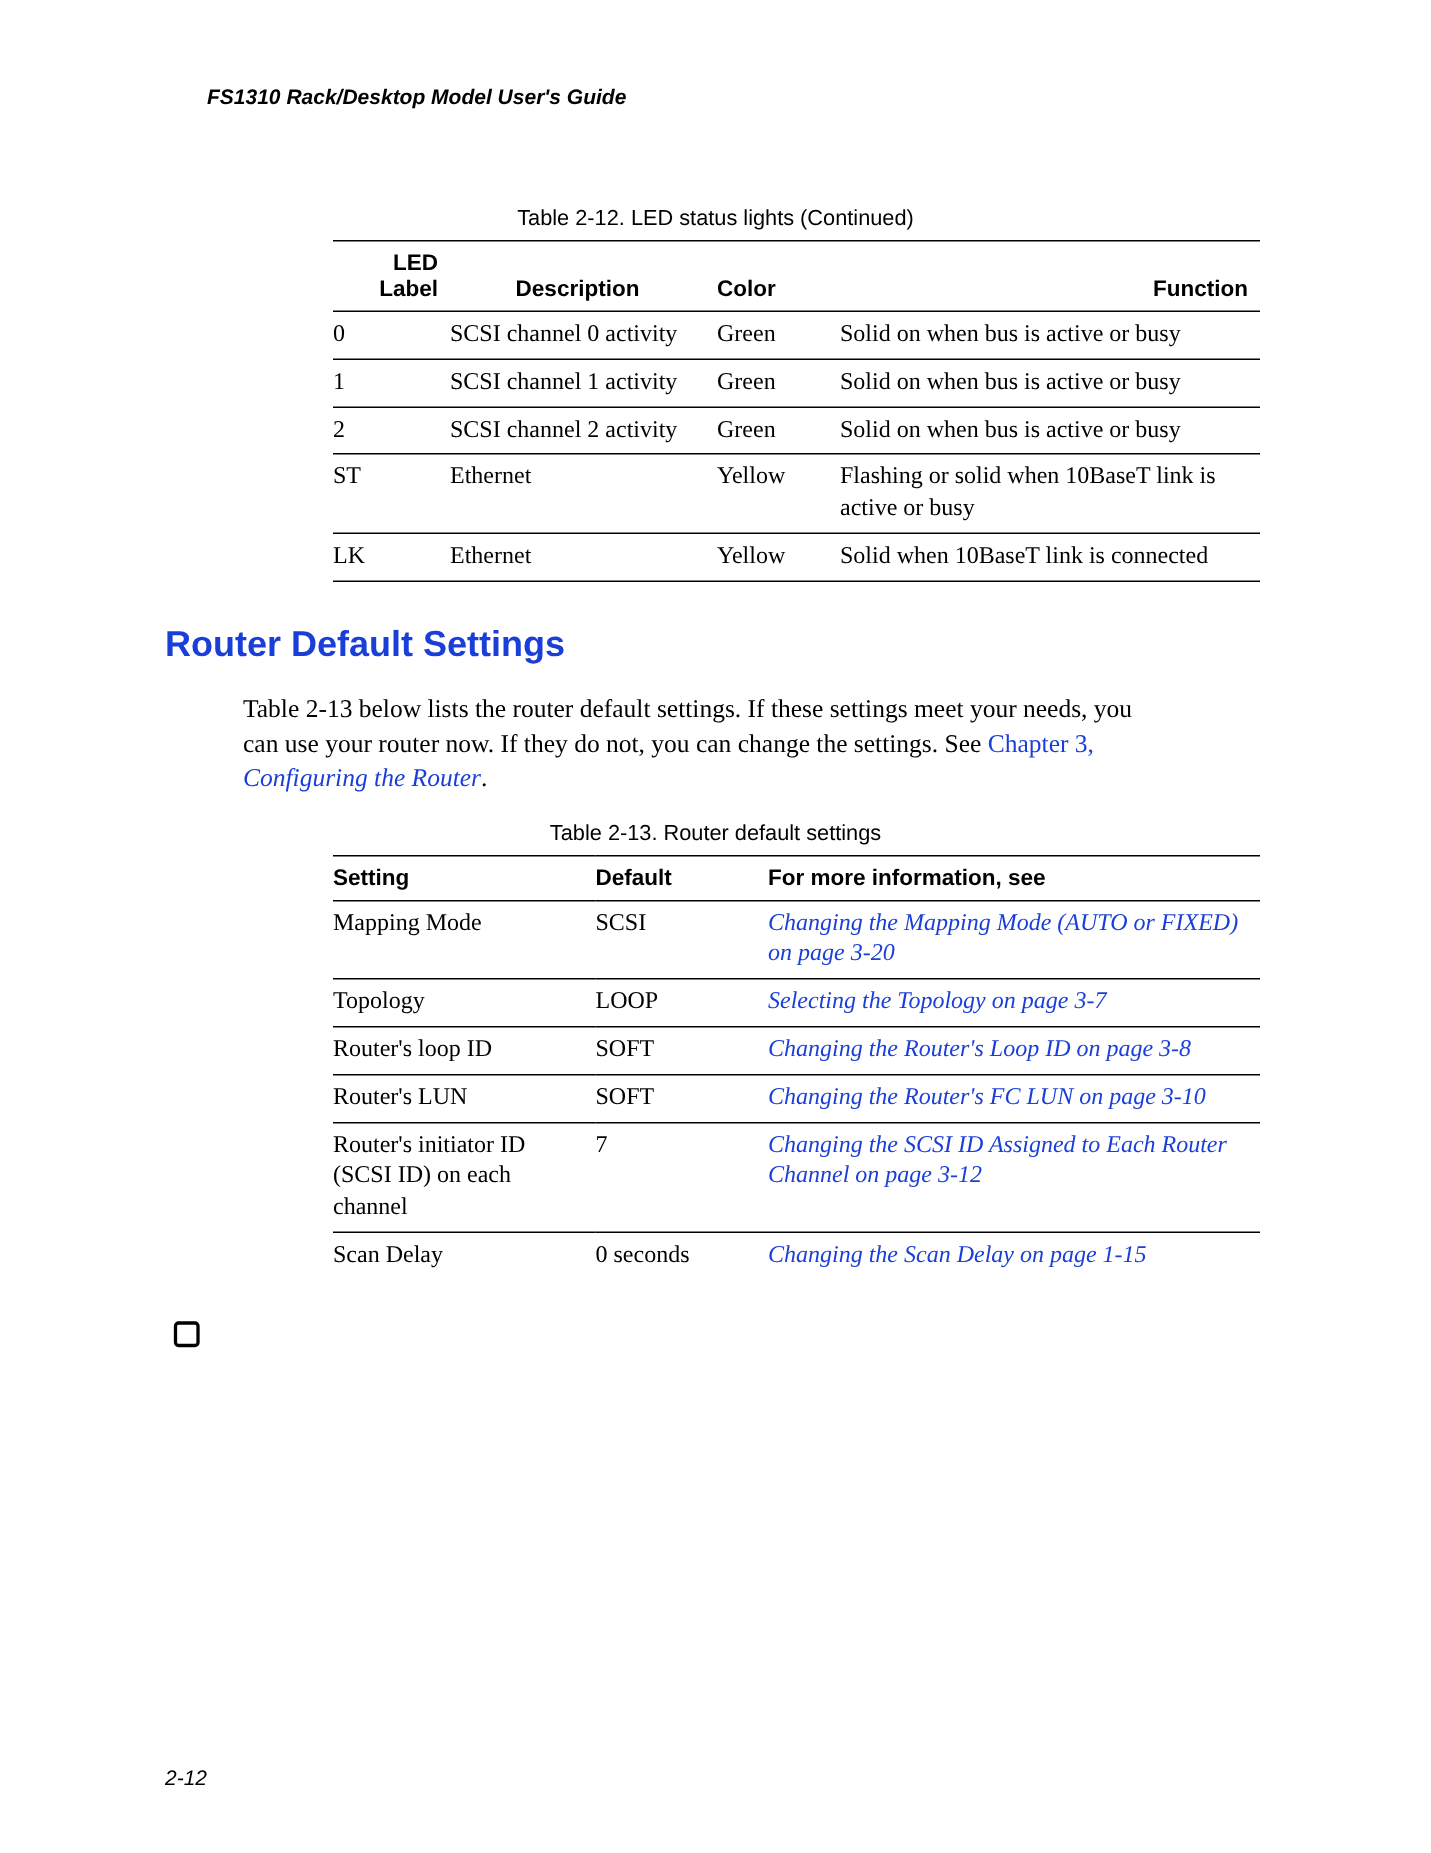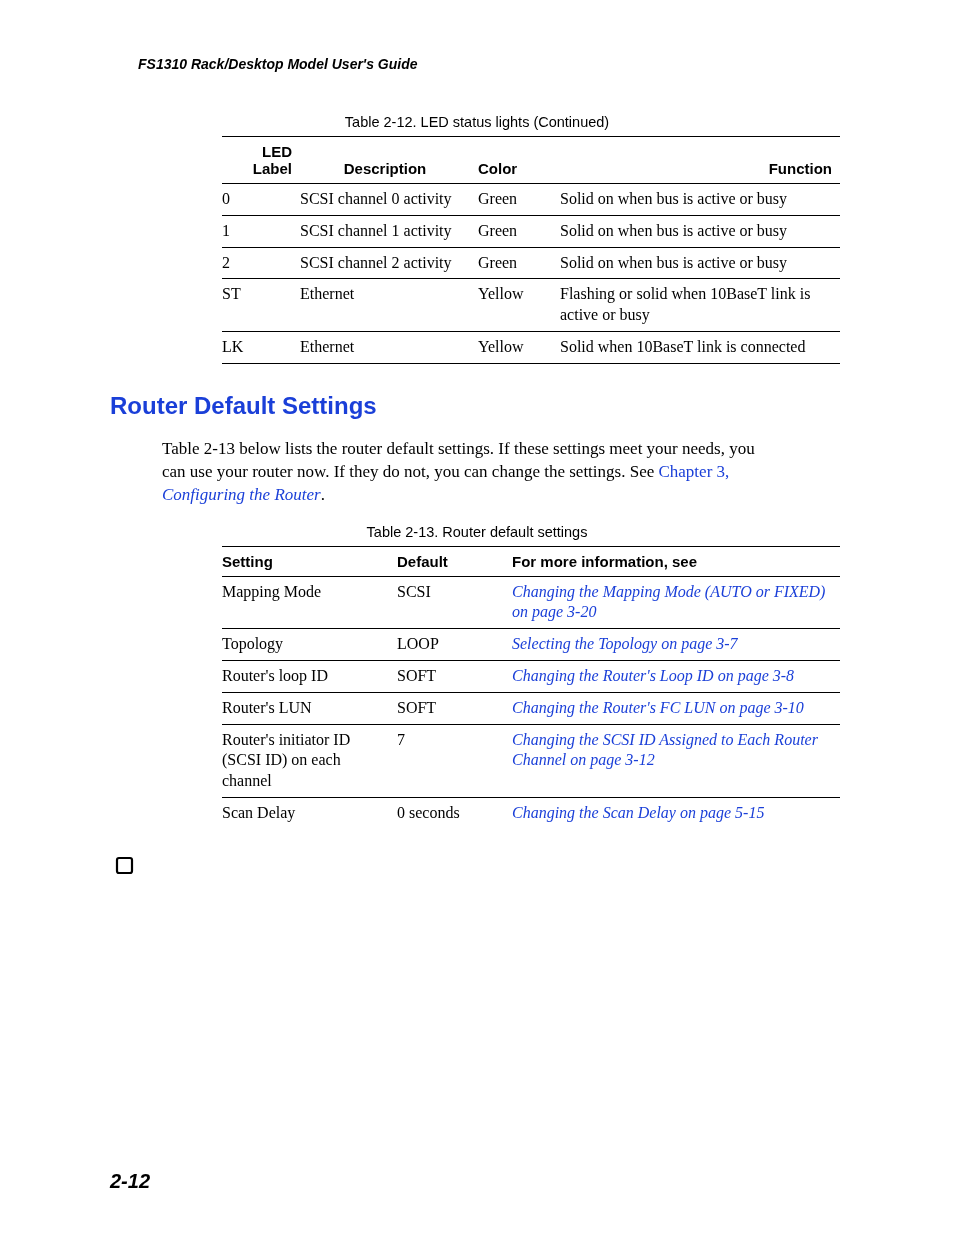--- a/index.html
+++ b/index.html
@@ -14,21 +14,21 @@
     height: 1235px;
     position: relative;
     box-sizing: border-box;
     padding: 56px 110px 0 110px;
   }
   .running-head {
     font-family: Arial, Helvetica, sans-serif;
     font-style: italic;
     font-weight: bold;
     font-size: 14px;
-    margin-bottom: 42px;
+    margin-bottom: 66px;
     padding-left: 28px;
   }
   .table-caption {
     font-family: Arial, Helvetica, sans-serif;
     font-size: 14.5px;
     text-align: center;
     margin: 14px 0 6px 0;
   }
   table {
     border-collapse: collapse;
@@ -78,22 +78,22 @@
     margin-top: 26px;
     margin-left: 4px;
   }
   .end-marker svg { display: block; }
   .page-num {
     position: absolute;
     left: 110px;
     bottom: 42px;
     font-family: Arial, Helvetica, sans-serif;
     font-style: italic;
-    font-weight: bold;
-    font-size: 20px;
+    font-weight: normal;
+    font-size: 14px;
   }
 </style>
 </head>
 <body>
 
 <div class="page">
 
   <div class="running-head">FS1310 Rack/Desktop Model User's Guide</div>
 
   <div class="table-caption">Table 2-12. LED status lights (Continued)</div>
@@ -190,21 +190,21 @@
         <td><span class="link-italic">Changing the Router's FC LUN on page 3-10</span></td>
       </tr>
       <tr class="thin-rule">
         <td>Router's initiator ID (SCSI ID) on each channel</td>
         <td>7</td>
         <td><span class="link-italic">Changing the SCSI ID Assigned to Each Router Channel on page 3-12</span></td>
       </tr>
       <tr class="thin-rule">
         <td>Scan Delay</td>
         <td>0 seconds</td>
-        <td><span class="link-italic">Changing the Scan Delay on page 5-15</span></td>
+        <td><span class="link-italic">Changing the Scan Delay on page 1-15</span></td>
       </tr>
     </tbody>
   </table>
 
   <div class="end-marker">
     <svg width="22" height="22" viewBox="0 0 22 22">
       <rect x="3" y="3" width="15" height="15" rx="2" ry="2" fill="none" stroke="#000" stroke-width="2.2"></rect>
     </svg>
   </div>
 

